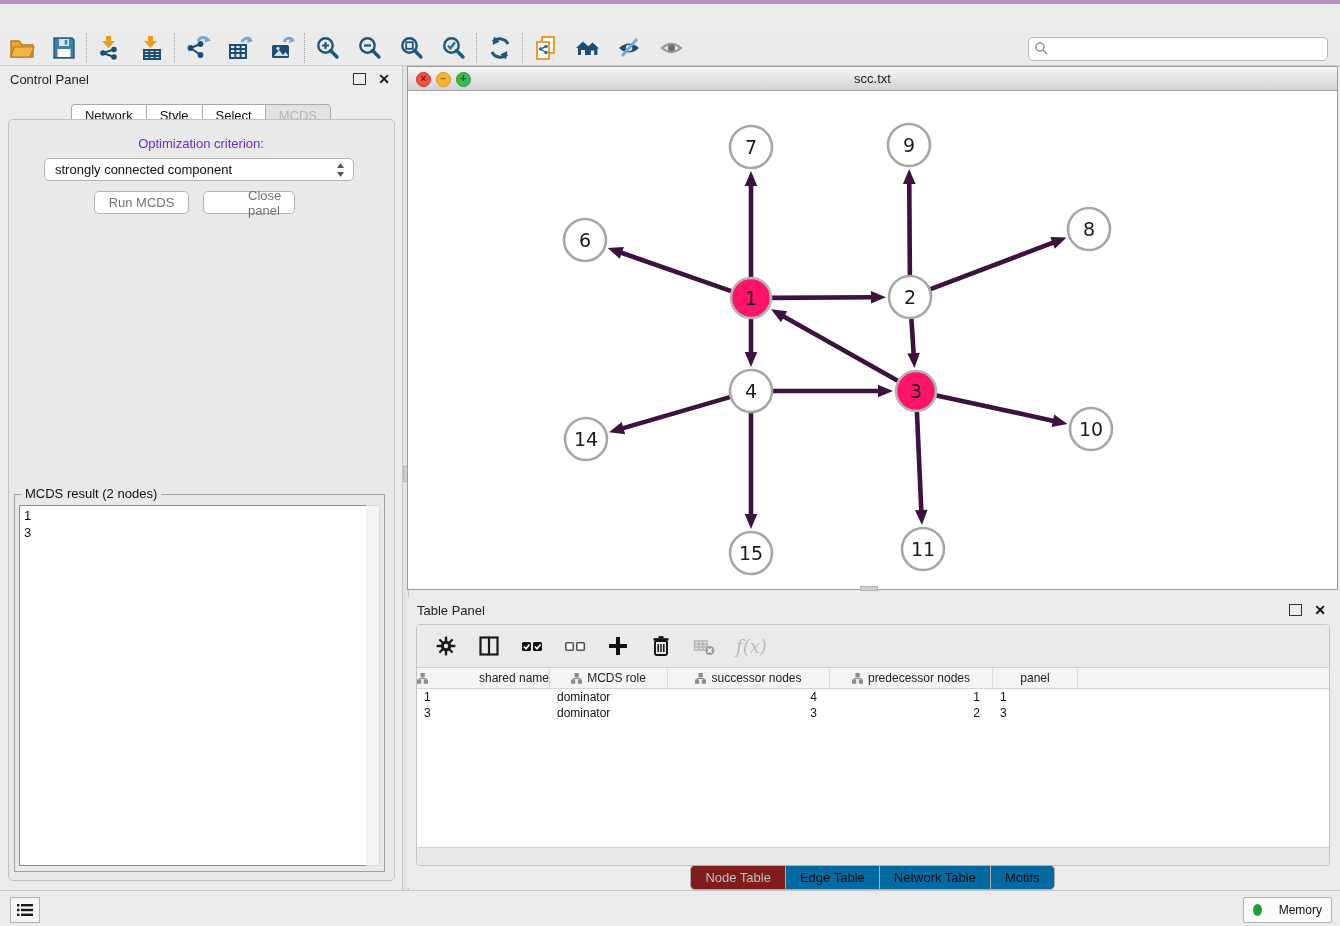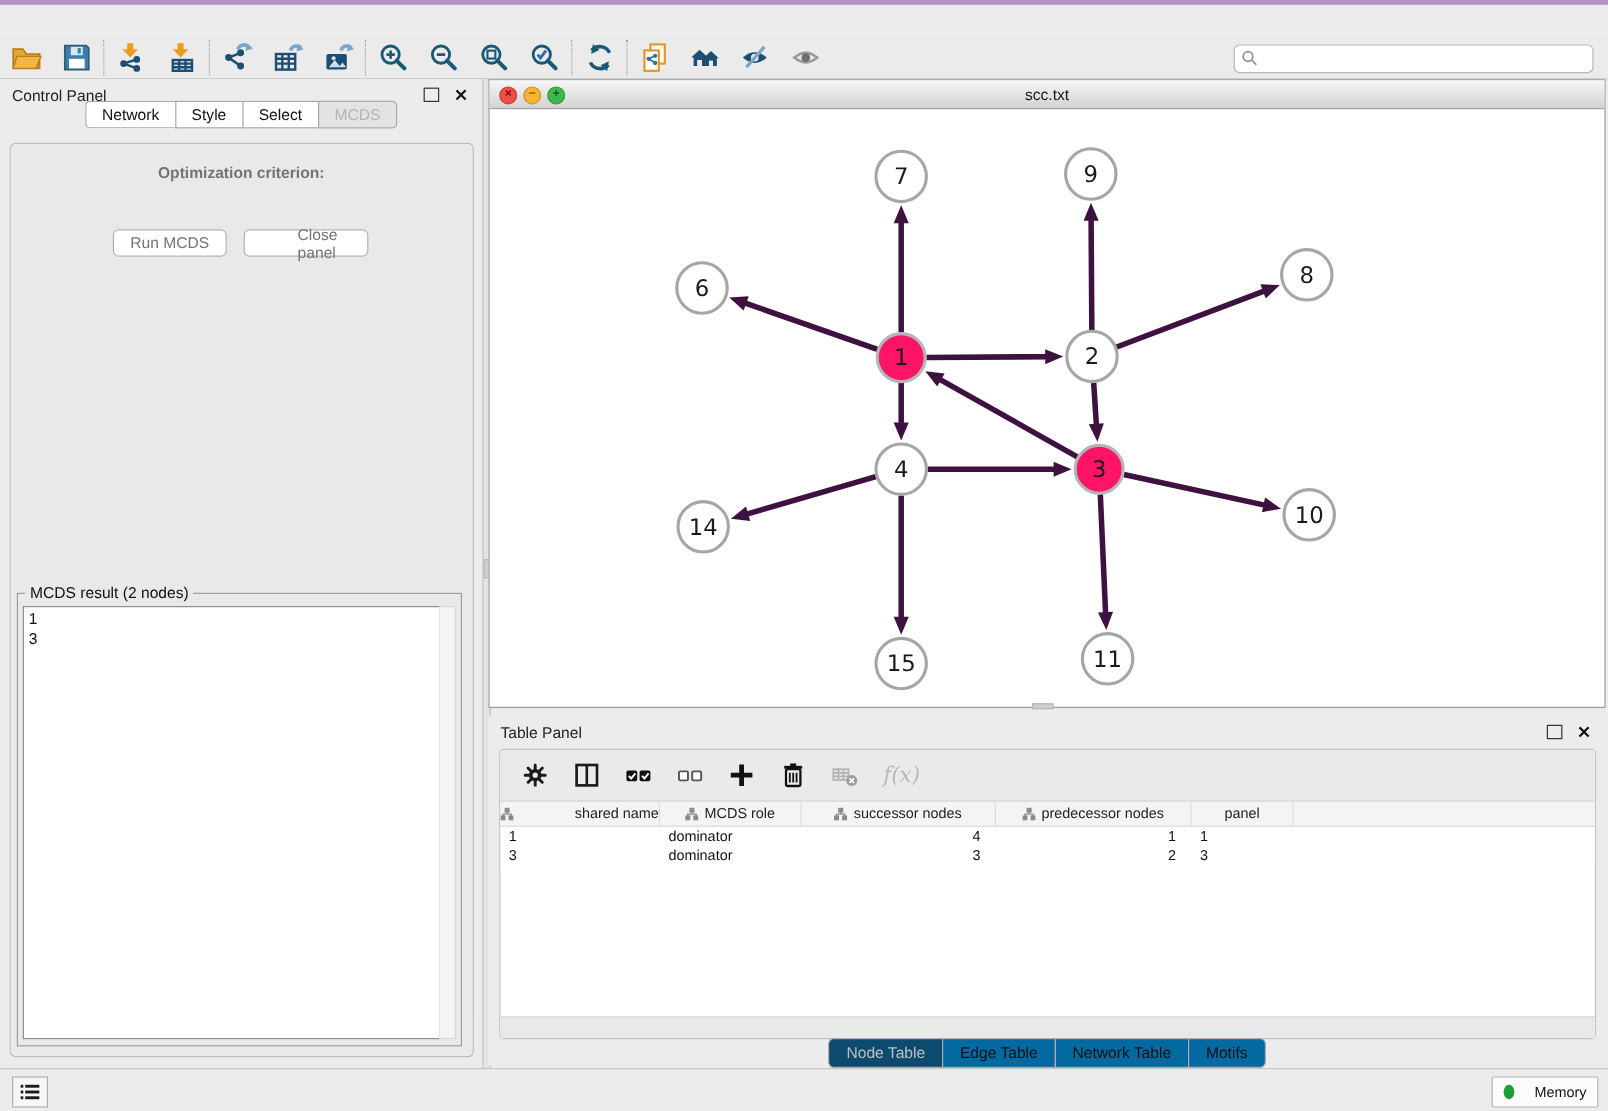--- a/index.html
+++ b/index.html
@@ -31,40 +31,40 @@
   #search-mag{position:absolute;left:6px;top:4px;}
 
   
   #control-panel{left:0;top:66px;width:402px;height:824px;background:#ececec;}
   .panel-head{height:26px;display:flex;align-items:center;font-size:13px;color:#222;}
   .panel-head .ph-title{padding-left:10px;flex:1;}
   .ph-float{width:11px;height:10px;border:1.6px solid #333;display:inline-block;
             margin-right:12px;cursor:pointer;}
   .ph-close{font-size:14px;font-weight:bold;color:#111;margin-right:12px;cursor:pointer;
             line-height:10px;}
-  #cp-tabs{left:0;top:84px;width:402px;display:flex;justify-content:center;text-align:right;}
+  #cp-tabs{left:0;top:104px;width:402px;display:flex;justify-content:center;text-align:right;}
   .cptab{background:#fff;border:1px solid #a9a9a9;border-right:none;
          padding:3px 13px;font-size:13px;color:#111;cursor:pointer;}
   .cptab:first-child{border-radius:4px 0 0 4px;}
   .cptab:last-child{border-right:1px solid #a9a9a9;border-radius:0 4px 4px 0;}
   .cptab.active{background:#e3e3e3;color:#b4b4b4;}
   #cp-box{left:8px;top:119px;width:385px;height:760px;background:#e9e9e9;
           border:1px solid #c0c0c0;border-radius:5px;}
-  #opt-label{left:0;top:136px;width:402px;text-align:center;font-size:13px;color:#737373;font-weight:bold;}
+  #opt-label{left:0;top:136px;width:402px;text-align:center;font-size:13px;color:#6d28d9;}
   #opt-select{left:44px;top:158px;width:310px;height:23px;background:#fff;
               border:1px solid #b3b3b3;border-radius:5px;font-size:13px;color:#111;
               display:flex;align-items:center;padding-left:10px;cursor:pointer;
               box-sizing:border-box;}
   #opt-chevrons{position:absolute;right:8px;top:3px;}
   .cp-btn{position:absolute;top:191px;height:23px;background:#fff;
           border:1px solid #b3b3b3;border-radius:5px;font-size:13px;color:#737373;
           display:flex;align-items:center;justify-content:center;cursor:pointer;
           box-sizing:border-box;}
   #btn-run{left:94px;width:95px;}
-  #btn-close{left:203px;width:104px;padding-left:44px;}
+  #btn-close{left:203px;width:92px;padding-left:44px;}
   #mcds-fieldset{left:14px;top:494px;width:371px;height:378px;
                  border:1px solid #9e9e9e;box-sizing:border-box;}
   #mcds-legend{position:absolute;left:6px;top:-9px;background:#e9e9e9;
                padding:0 4px;font-size:13px;color:#111;}
   #mcds-text{position:absolute;left:4px;top:10px;right:17px;bottom:5px;background:#fff;
              border:1px solid #8e8e8e;font-size:13px;color:#111;line-height:17px;
              padding:1px 4px;white-space:pre-line;}
   #mcds-scroll{position:absolute;right:4px;top:10px;width:13px;bottom:5px;
                background:#f4f4f4;border:1px solid #d9d9d9;border-left:none;}
 
@@ -107,21 +107,21 @@
   .trow{display:flex;height:16px;background:#fff;font-size:12px;color:#111;}
   .td{box-sizing:border-box;padding:1px 13px 0 7px;overflow:hidden;cursor:default;}
   #tp-bottomstrip{position:absolute;left:0;bottom:0;width:100%;height:17px;
                   background:#e9e9e9;border-top:1px solid #d2d2d2;}
   #tp-tabs{position:absolute;left:0;top:268px;width:931px;display:flex;
            justify-content:center;}
   .tptab{background:#0369a1;border:1px solid #adadad;border-right:none;
          padding:4px 14px;font-size:13px;color:#111;cursor:pointer;}
   .tptab:first-child{border-radius:5px 0 0 5px;}
   .tptab:last-child{border-right:1px solid #adadad;border-radius:0 5px 5px 0;}
-  .tptab.active{background:#0c4a6e;color:#c0c0c0;}
+  .tptab.active{background:#7f1d1d;color:#c0c0c0;}
 
   
   #statusbar{left:0;top:890px;width:1340px;height:36px;background:#ececec;
              border-top:1px solid #c6c6c6;}
   #list-btn{position:absolute;left:10px;top:6px;width:28px;height:24px;background:#f6f6f6;
             border:1px solid #b0b0b0;display:flex;align-items:center;justify-content:center;
             cursor:pointer;}
   #memory-btn{position:absolute;right:8px;top:6px;height:24px;background:#fcfcfc;
               border:1px solid #b3b3b3;border-radius:2px;display:flex;align-items:center;
               gap:17px;padding:0 9px;font-size:12px;color:#111;cursor:pointer;}
@@ -265,20 +265,27 @@
     </div>
   </div>
   <div id="cp-tabs" class="abs">
       <div class="cptab">Network</div>
       <div class="cptab">Style</div>
       <div class="cptab">Select</div>
       <div class="cptab active">MCDS</div>
     </div>
   <div id="cp-box" class="abs"></div>
   <div id="opt-label" class="abs">Optimization criterion:</div>
+  <div id="opt-select" class="abs">
+    <span>strongly connected component</span>
+    <svg id="opt-chevrons" width="9" height="16" viewBox="0 0 9 16">
+      <path d="M4.5 1 L8 6 H1 Z" fill="#555"></path>
+      <path d="M4.5 15 L1 10 H8 Z" fill="#555"></path>
+    </svg>
+  </div>
   <div id="btn-run" class="cp-btn">Run MCDS</div>
   <div id="btn-close" class="cp-btn">Close panel</div>
   <div id="mcds-fieldset" class="abs">
     <span id="mcds-legend">MCDS result (2 nodes)</span>
     <div id="mcds-text">1
 3</div>
     <div id="mcds-scroll"></div>
   </div>
 
   <div id="v-split" class="abs">

